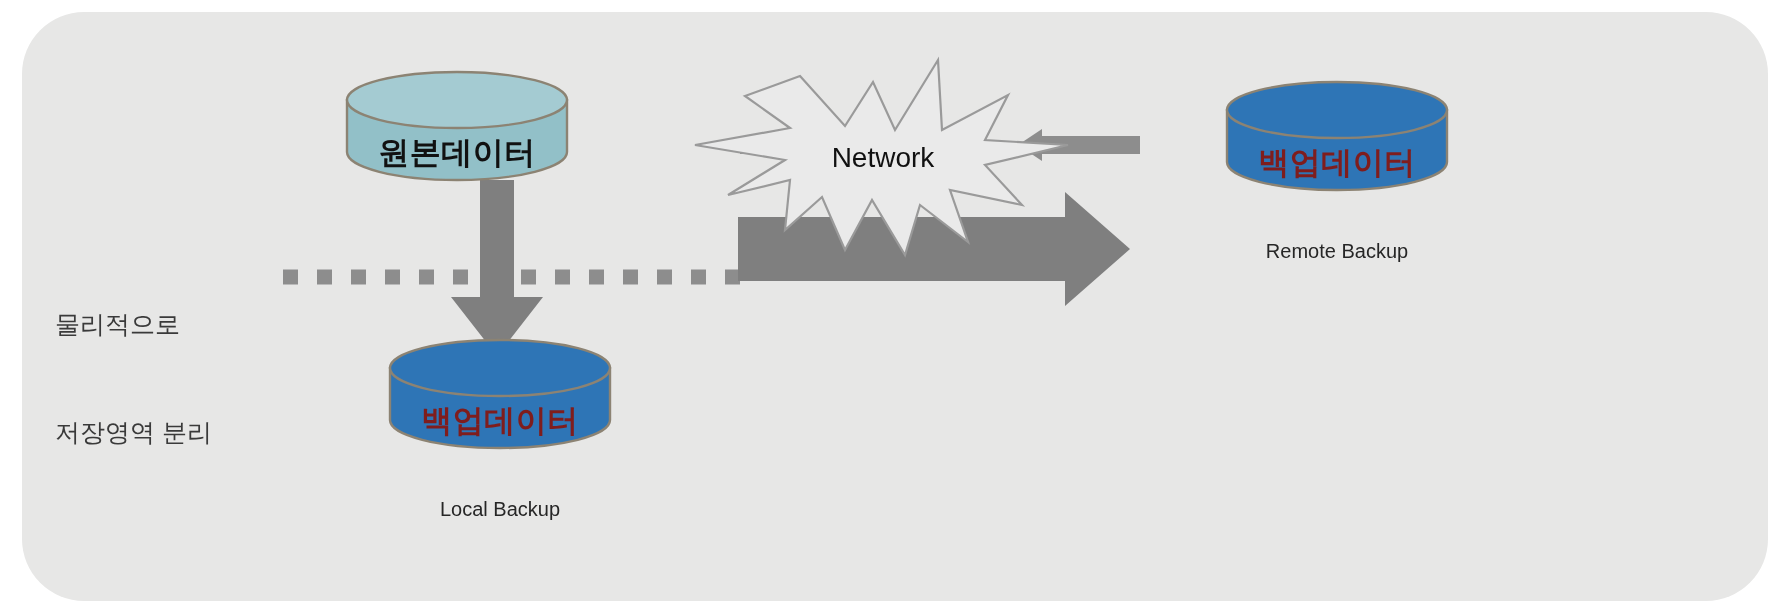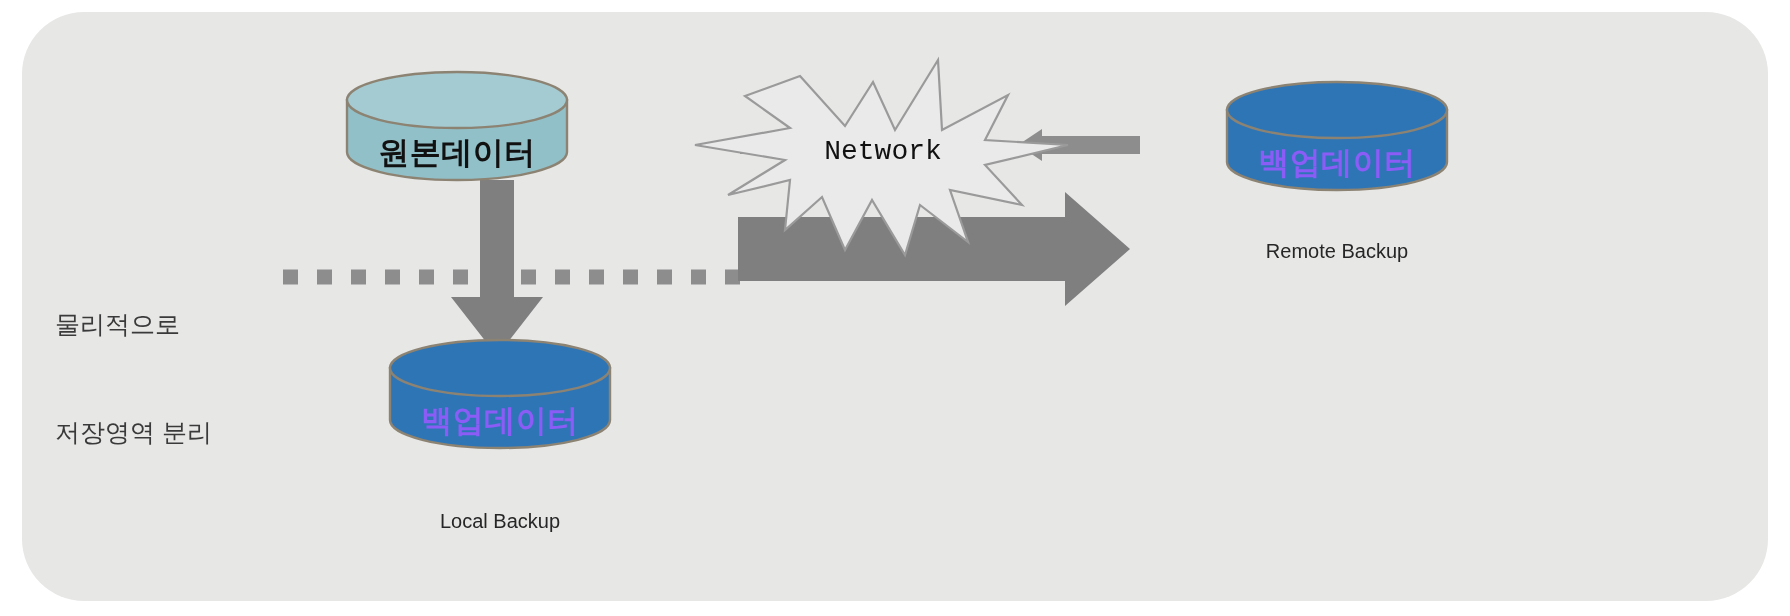--- a/index.html
+++ b/index.html
@@ -43,21 +43,21 @@
     white-space: pre;
     color: #262626;
   }
   .cyl-label {
     font-weight: bold;
     font-size: 31px;
     letter-spacing: 0.5px;
     text-align: center;
   }
   .cyl-label.dark  { color: #111111; }
-  .cyl-label.light { color: #8b5cf6; }
+  .cyl-label.light { color: #7f1d1d; }
 
   .caption {
     font-size: 20px;
     color: #262626;
     text-align: center;
   }
   .note {
     font-size: 25px;
     color: #3a3a3a;
     line-height: 1.45;
@@ -119,26 +119,26 @@
       <path d="M 1227 110 L 1227 162 A 110 28 0 0 0 1447 162 L 1447 110 Z" fill="#2e75b6" stroke="#8c8373" stroke-width="2.4"></path>
       <ellipse cx="1337" cy="110" rx="110" ry="28" fill="#2e75b6" stroke="#8c8373" stroke-width="2.4"></ellipse>
     </g>
 
   </svg>
 
   <div class="lbl cyl-label dark" style="left:307px; top:132px; width:300px;">원본데이터</div>
 
   <div class="lbl cyl-label light" style="left:350px; top:400px; width:300px;">백업데이터</div>
 
-  <div class="lbl caption" style="left:350px; top:498px; width:300px;margin-top:12px;">Local Backup</div>
+  <div class="lbl caption" style="left:350px; top:498px; width:300px;">Local Backup</div>
 
   <div class="lbl cyl-label light" style="left:1187px; top:142px; width:300px;">백업데이터</div>
 
   <div class="lbl caption" style="left:1187px; top:240px; width:300px;">Remote Backup</div>
 
-  <div class="lbl network-label" style="left:778px; top:136px; width:210px;font-family:Liberation Mono, monospace;">Network</div>
+  <div class="lbl network-label" style="left:778px; top:142px; width:210px;">Network</div>
 
   <div class="lbl note" style="left:55px; top:233px; width:280px;">
     <div>물리적으로</div>
     <div>저장영역 분리</div>
   </div>
 
 </div>
 
 </body></html>

